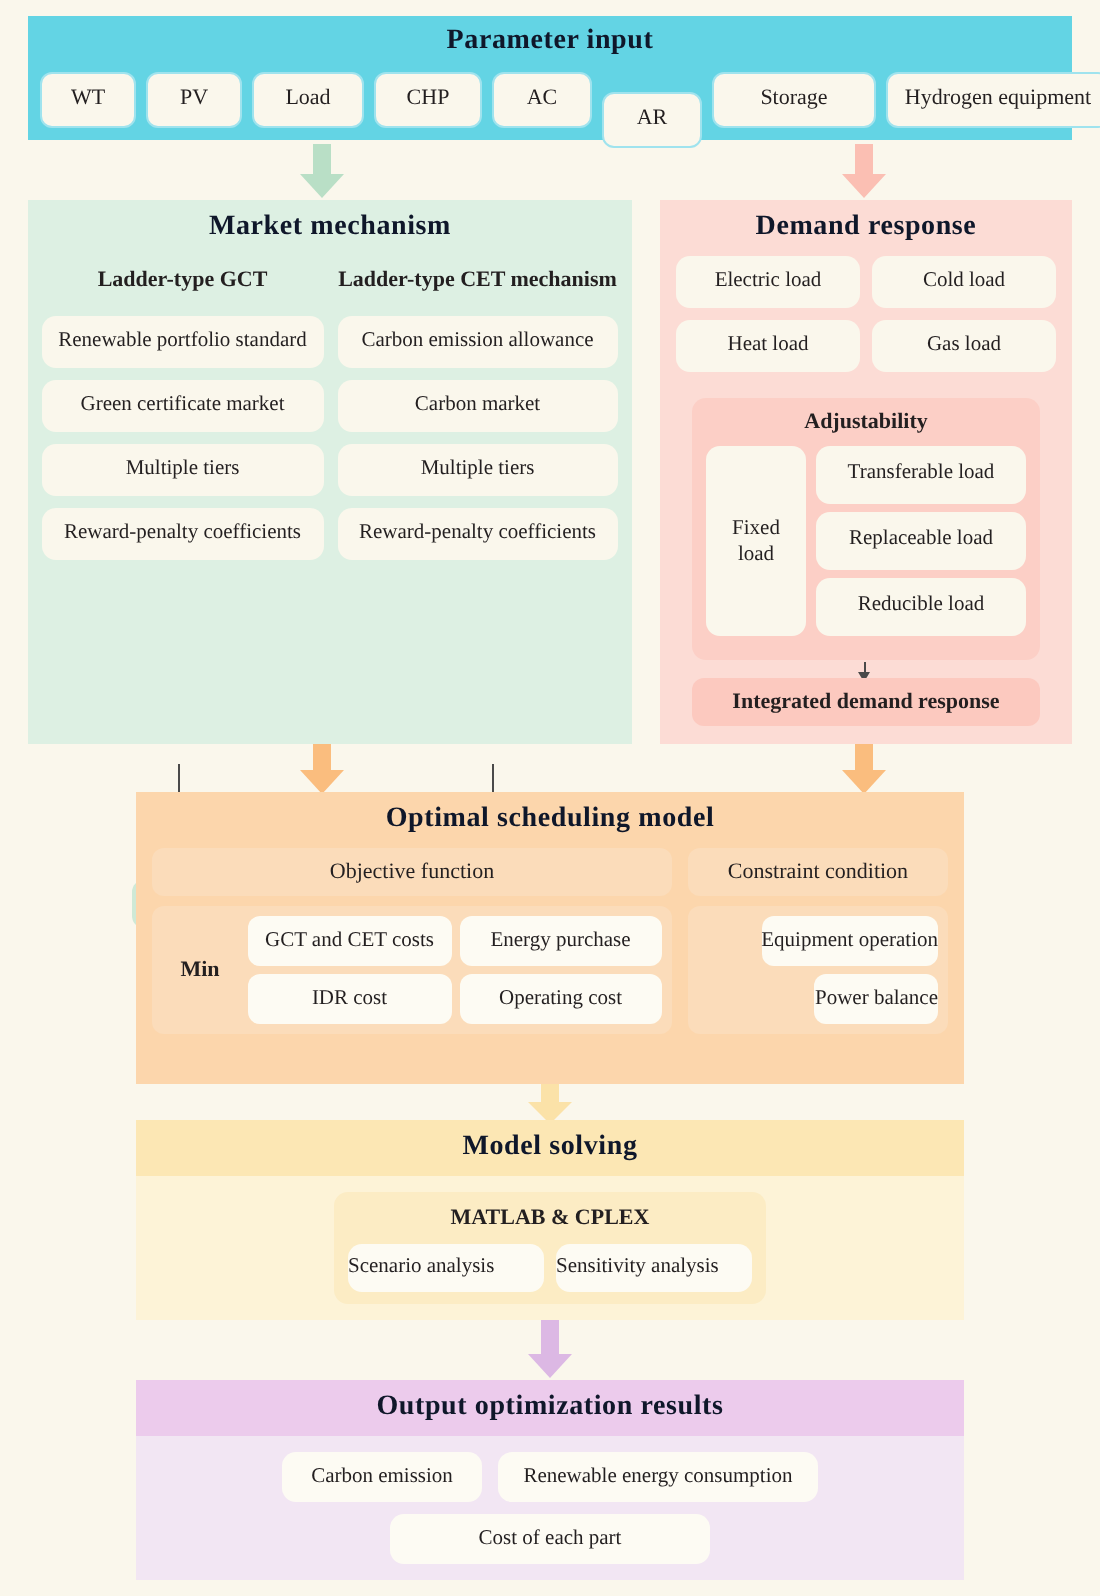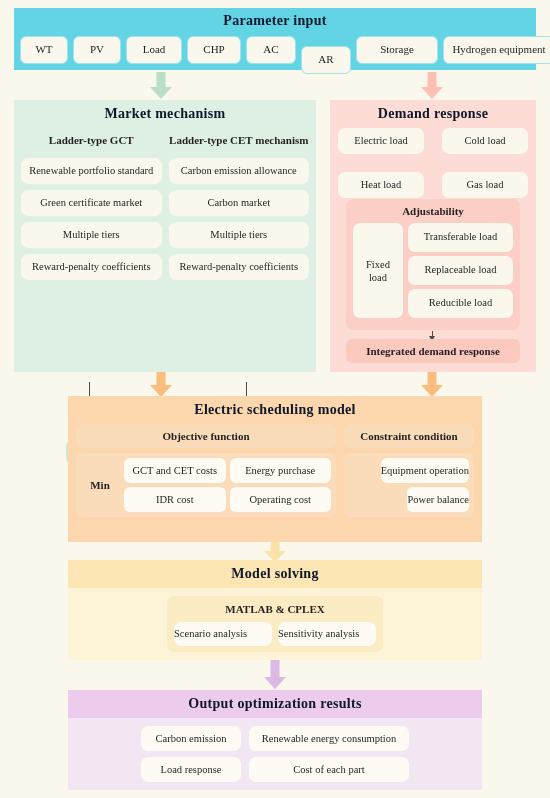--- a/index.html
+++ b/index.html
@@ -46,21 +46,21 @@
   }
   #gct-cet-box{
     position:absolute;left:52px;top:340px;width:228px;height:24px;
     background:#cfe9d6;border-radius:6px;line-height:24px;text-align:center;
     font-size:11px;font-weight:bold;
   }
 
   
   #demand-panel{left:330px;top:100px;width:206px;height:272px;background:#fcdcd5;}
   #demand-title{height:28px;line-height:28px;font-size:14px;}
-  .dm-grid{display:flex;flex-wrap:wrap;gap:18px;padding:0 8px;}
+  .dm-grid{display:flex;flex-wrap:wrap;gap:6px;padding:0 8px;}
   .dm-item{
     flex:1 1 45%;background:#faf7ec;border-radius:7px;height:26px;line-height:26px;
     text-align:center;font-size:10.5px;
   }
   #adjust-box{
     position:absolute;left:16px;top:99px;width:174px;height:131px;
     background:#fccfc6;border-radius:7px;
   }
   #adjust-title{height:24px;line-height:24px;text-align:center;font-size:11px;font-weight:bold;}
   .adj-body{display:flex;gap:5px;padding:0 7px 6px 7px;}
@@ -80,21 +80,21 @@
     font-size:11px;font-weight:bold;
   }
 
   
   #sched-panel{left:68px;top:396px;width:414px;height:146px;background:#fcd6ac;}
   #sched-title{height:28px;line-height:28px;font-size:14px;}
   .sched-body{display:flex;gap:8px;padding:0 8px;}
   .obj-wrap{flex:1;display:flex;flex-direction:column;gap:5px;}
   .sub-head{
     background:#fbdcba;border-radius:6px;height:24px;line-height:24px;
-    text-align:center;font-size:11px;font-weight:bold;
+    text-align:center;font-size:11px;font-weight:normal;
   }
   .obj-row{display:flex;background:#fbdcba;border-radius:6px;padding:5px;gap:5px;}
   #min-cell{
     width:38px;display:flex;align-items:center;justify-content:center;
     font-size:11px;font-weight:bold;
   }
   .obj-grid{flex:1;display:grid;grid-template-columns:1fr 1fr;gap:4px;}
   .obj-item{
     background:#fdfbf3;border-radius:6px;height:25px;line-height:25px;
     text-align:center;font-size:10.5px;
@@ -232,21 +232,21 @@
   <div class="stem" style="top:0;width:9px;height:14px;background:#fabd7e;"></div>
   <div class="head" style="top:13px;border-left:11px solid transparent;border-right:11px solid transparent;border-top:12px solid #fabd7e;"></div>
 </div>
 
 <div class="arrow" style="left:421px;top:372px;width:22px;height:25px;">
   <div class="stem" style="top:0;width:9px;height:14px;background:#fabd7e;"></div>
   <div class="head" style="top:13px;border-left:11px solid transparent;border-right:11px solid transparent;border-top:12px solid #fabd7e;"></div>
 </div>
 
 <div class="panel" id="sched-panel">
-  <div class="sect-title" id="sched-title">Electric scheduling model</div>
+  <div class="sect-title" id="sched-title">Optimal scheduling model</div>
   <div class="sched-body">
     <div class="obj-wrap">
       <div class="sub-head">Objective function</div>
       <div class="obj-row">
         <div id="min-cell">Min</div>
         <div class="obj-grid">
           <div class="obj-item">GCT and CET costs</div>
           <div class="obj-item">Energy purchase</div>
           <div class="obj-item">IDR cost</div>
           <div class="obj-item">Operating cost</div>
@@ -285,17 +285,16 @@
 </div>
 
 <div class="panel" id="out-panel">
   <div class="sect-title" id="out-title">Output optimization results</div>
   <div class="out-rows">
     <div class="out-row">
       <div class="out-item" style="width:100px">Carbon emission</div>
       <div class="out-item" style="width:160px">Renewable energy consumption</div>
     </div>
     <div class="out-row">
-      <div class="out-item" style="width:100px">Load response</div>
       <div class="out-item" style="width:160px">Cost of each part</div>
     </div>
   </div>
 </div>
 
 </body></html>

